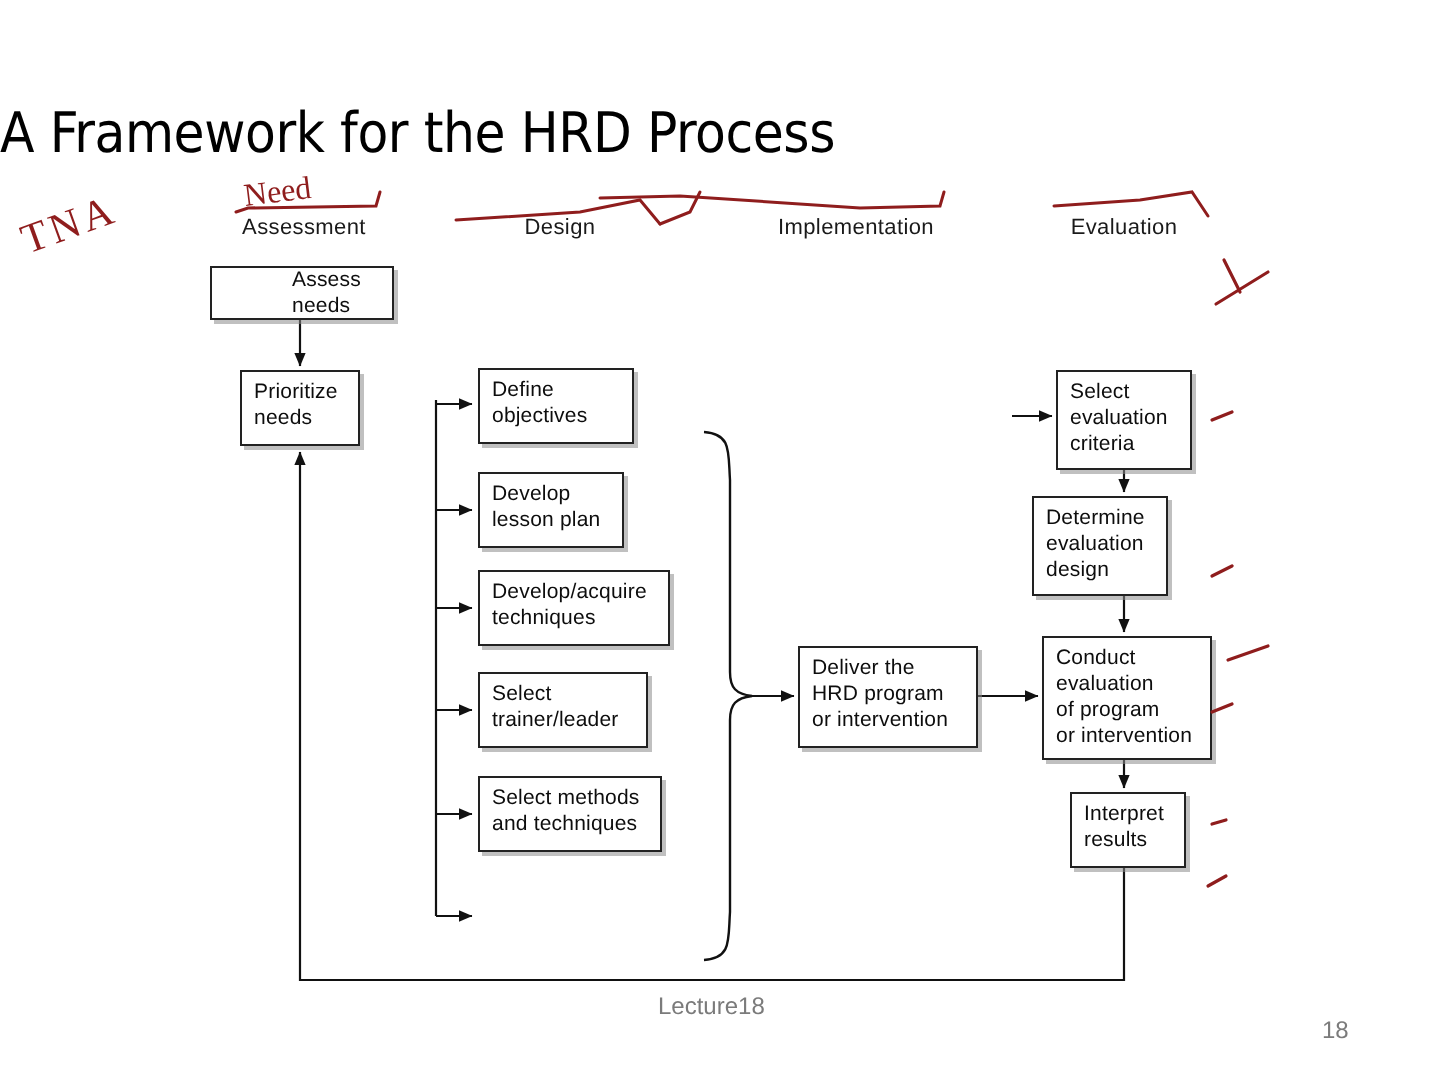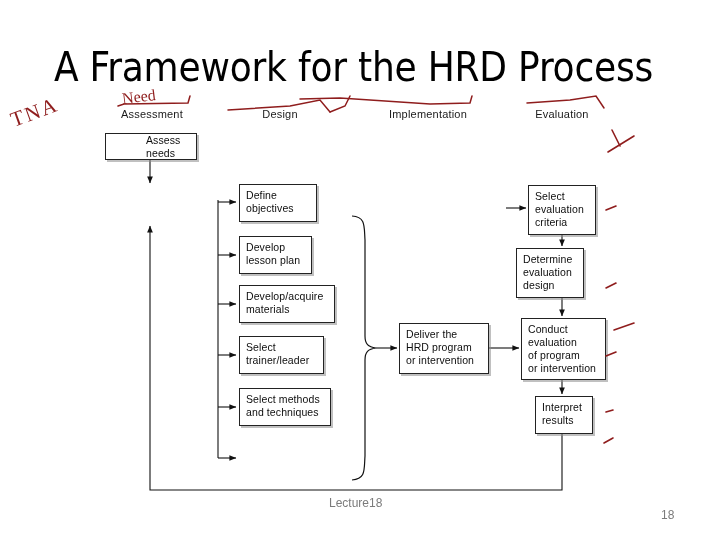--- a/index.html
+++ b/index.html
@@ -14,23 +14,22 @@
     background: #ffffff;
     overflow: hidden;
     font-family: "Liberation Sans", sans-serif;
   }
   
   #title {
     position: absolute;
     left: 0;
     top: 44px;
     width: 707px;
-    text-align: center;
     font-family: "DejaVu Sans Condensed", "Liberation Sans", sans-serif;
-    font-size: 40px;
+    font-size: 28px;
     font-weight: 400;
     color: #000000;
     letter-spacing: -0.2px;
     line-height: 46px;
     white-space: nowrap;
   }
   
   #diagram {
     position: absolute;
     left: 0;
@@ -161,34 +160,38 @@
 
     <div class="phase-header" style="left:106px; top:108px; width:92px;">Assessment</div>
     <div class="phase-header" style="left:234px; top:108px; width:92px;">Design</div>
     <div class="phase-header" style="left:378px; top:108px; width:100px;">Implementation</div>
     <div class="phase-header" style="left:516px; top:108px; width:92px;">Evaluation</div>
 
     <div class="pbox center" style="left:105px; top:133px; width:92px; height:27px; justify-content:center;">
       <span>Assess needs</span>
     </div>
 
+    <div class="pbox" style="left:120px; top:185px; width:60px; height:38px;">
+      <div>Prioritize</div>
+      <div>needs</div>
+    </div>
 
     <div class="pbox" style="left:239px; top:184px; width:78px; height:38px;">
       <div>Define</div>
       <div>objectives</div>
     </div>
 
     <div class="pbox" style="left:239px; top:236px; width:73px; height:38px;">
       <div>Develop</div>
       <div>lesson plan</div>
     </div>
 
     <div class="pbox" style="left:239px; top:285px; width:96px; height:38px;">
       <div>Develop/acquire</div>
-      <div>materials</div>
+      <div>techniques</div>
     </div>
 
     <div class="pbox" style="left:239px; top:336px; width:85px; height:38px;">
       <div>Select</div>
       <div>trainer/leader</div>
     </div>
 
     <div class="pbox" style="left:239px; top:388px; width:92px; height:38px;">
       <div>Select methods</div>
       <div>and techniques</div>

